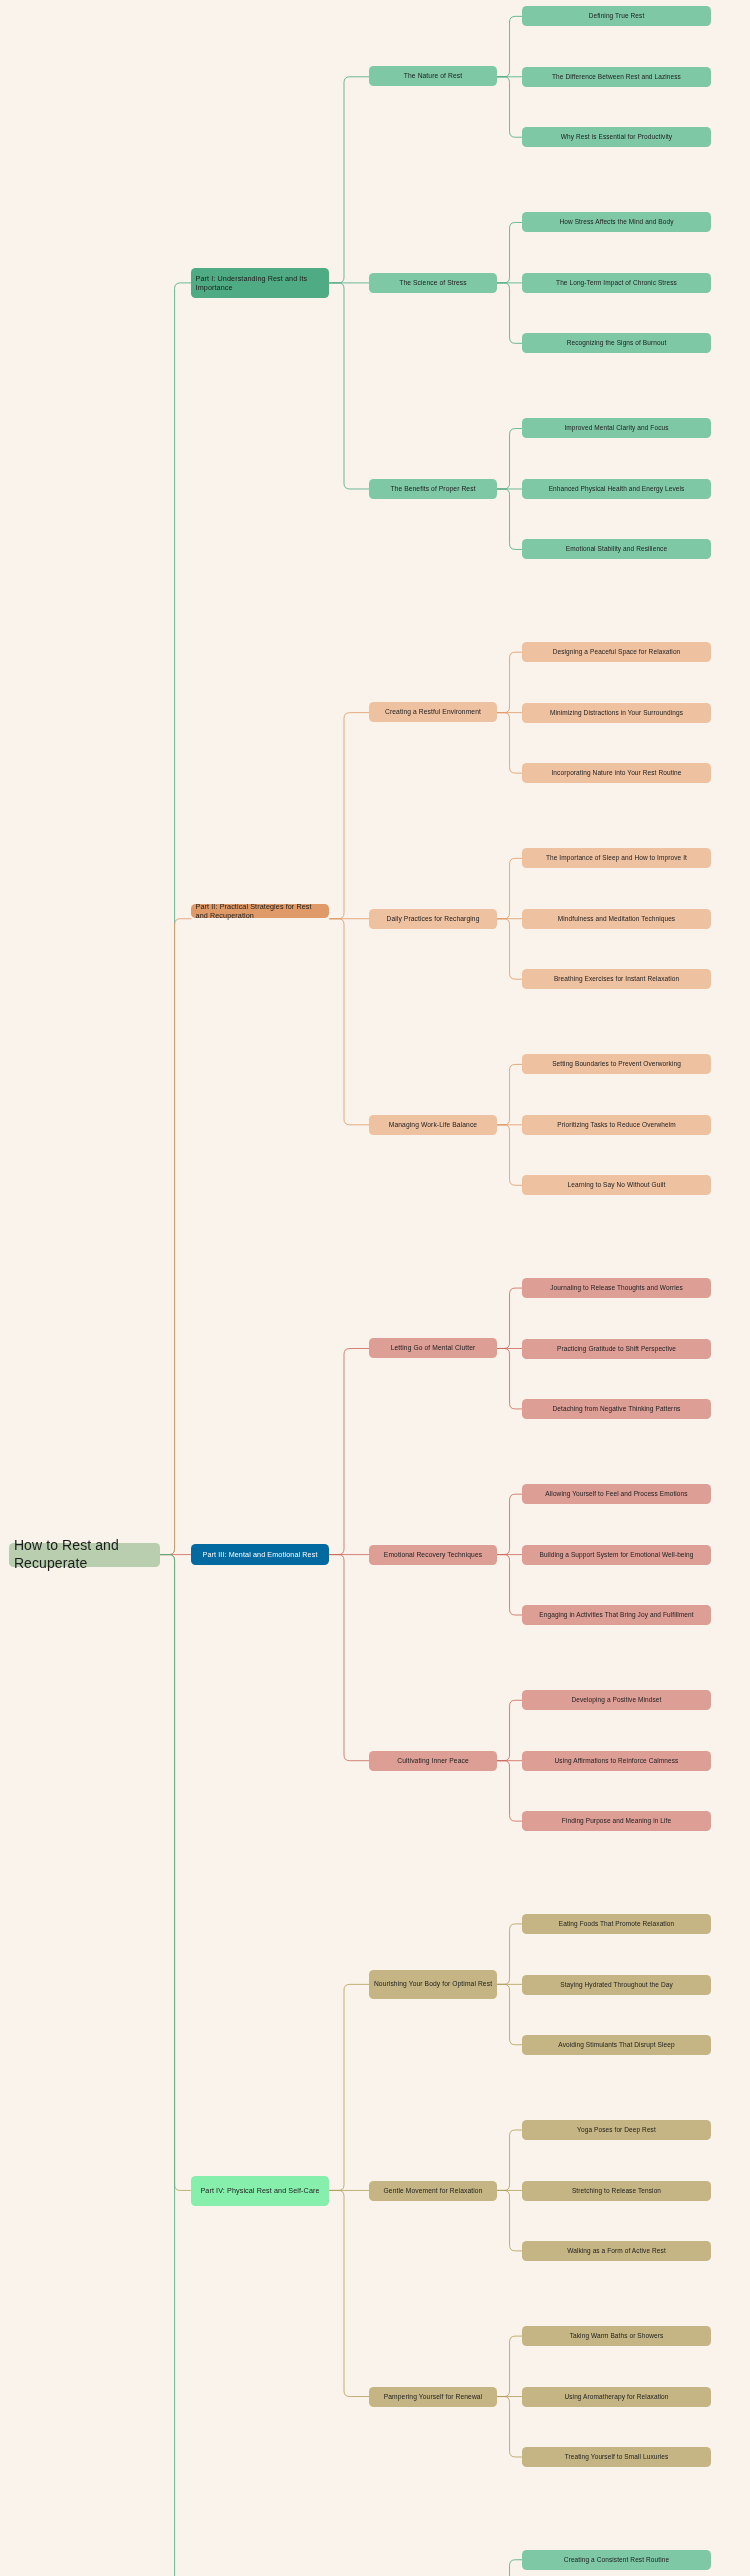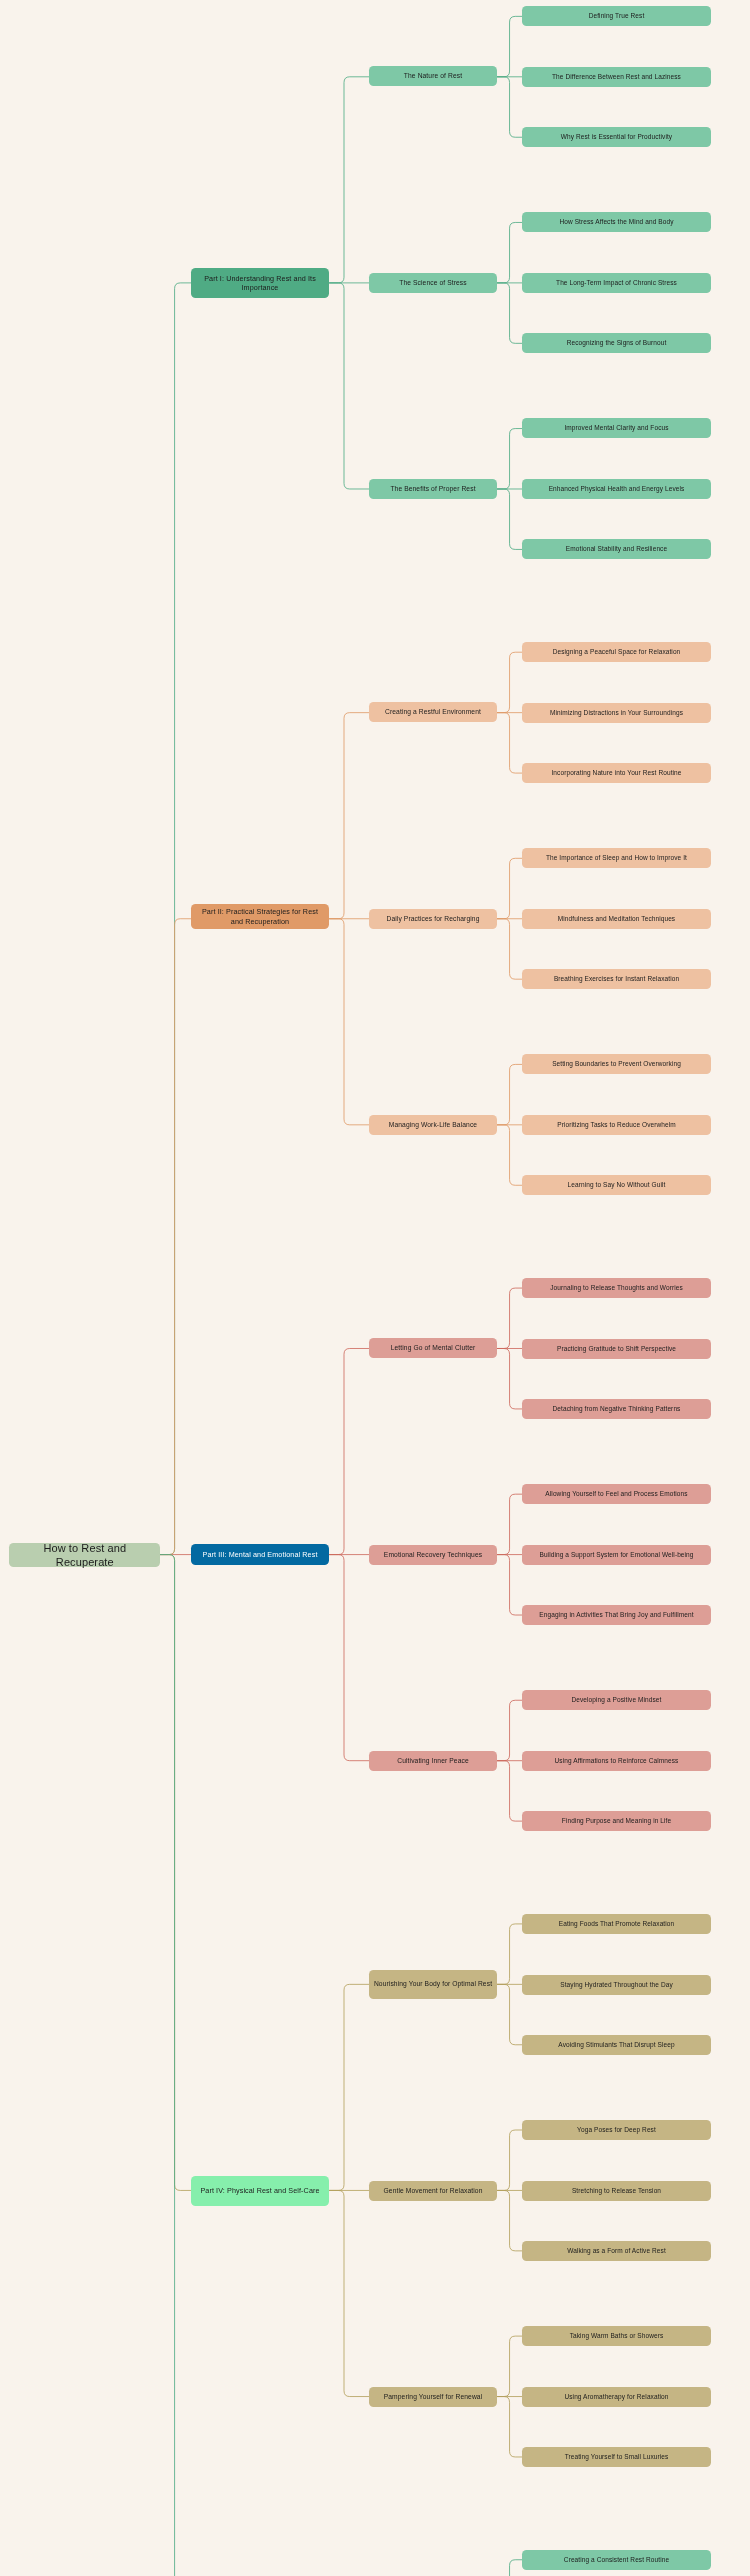--- a/index.html
+++ b/index.html
@@ -26,29 +26,28 @@
     top: 0; left: 0;
     width: 750px;
     height: 2576px;
     pointer-events: none;
   }
   .node {
     position: absolute;
     display: flex;
     align-items: center;
     justify-content: center;
-    text-align: center;
     border-radius: 4.6px;
     line-height: 1.28;
     padding: 2.1px 4.6px;
     color: #1c1c1c;
     letter-spacing: 0.1px;
     font-weight: 400;
   }
-  .node.lvl0 { font-size: 11px; }
+  .node.lvl0 { font-size: 14px; }
   .node.lvl1 { font-size: 7.2px; }
   .node.lvl2 { font-size: 6.7px; }
   .node.lvl3 { font-size: 6.5px; }
   .node.white-text { color: #ffffff; }
 </style>
 </head>
 <body>
 
 <div id="mindmap-root">
   <svg id="edge-layer" viewBox="0 0 1452 4986" width="750" height="2576">
@@ -186,21 +185,21 @@
     </div>
     <div class="node lvl3" style="left: 522px; width: 189px; background: rgb(238, 193, 161); top: 1115px; height: 20px;">
       <span>Prioritizing Tasks to Reduce Overwhelm</span>
     </div>
     <div class="node lvl3" style="left: 522px; width: 189px; background: rgb(238, 193, 161); top: 1175px; height: 20px;">
       <span>Learning to Say No Without Guilt</span>
     </div>
     <div class="node lvl2" style="left: 369px; width: 128px; background: rgb(238, 193, 161); top: 1115px; height: 20px;">
       <span>Managing Work-Life Balance</span>
     </div>
-    <div class="node lvl1" style="left: 191px; width: 138px; background: rgb(224, 154, 103); top: 904px; height: 25px;">
+    <div class="node lvl1" style="left: 191px; width: 138px; background: rgb(224, 154, 103); top: 904px; height: 14px;">
       <span>Part II: Practical Strategies for Rest and Recuperation</span>
     </div>
     <div class="node lvl3" style="left: 522px; width: 189px; background: rgb(221, 158, 150); top: 1278px; height: 20px;">
       <span>Journaling to Release Thoughts and Worries</span>
     </div>
     <div class="node lvl3" style="left: 522px; width: 189px; background: rgb(221, 158, 150); top: 1339px; height: 20px;">
       <span>Practicing Gratitude to Shift Perspective</span>
     </div>
     <div class="node lvl3" style="left: 522px; width: 189px; background: rgb(221, 158, 150); top: 1399px; height: 20px;">
       <span>Detaching from Negative Thinking Patterns</span>

